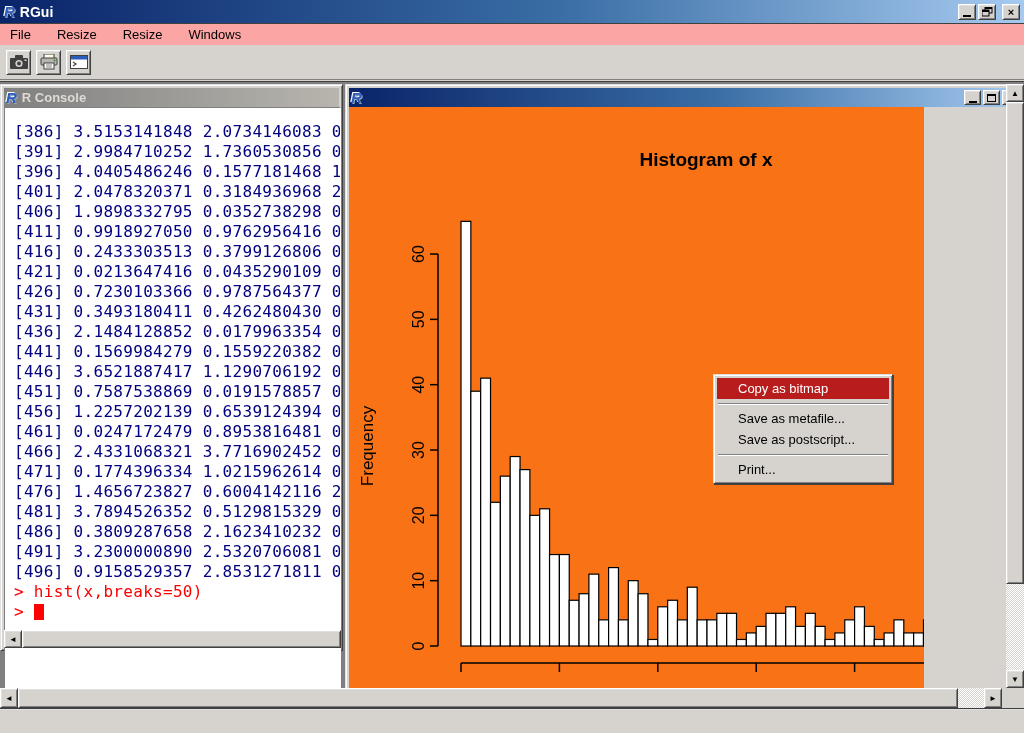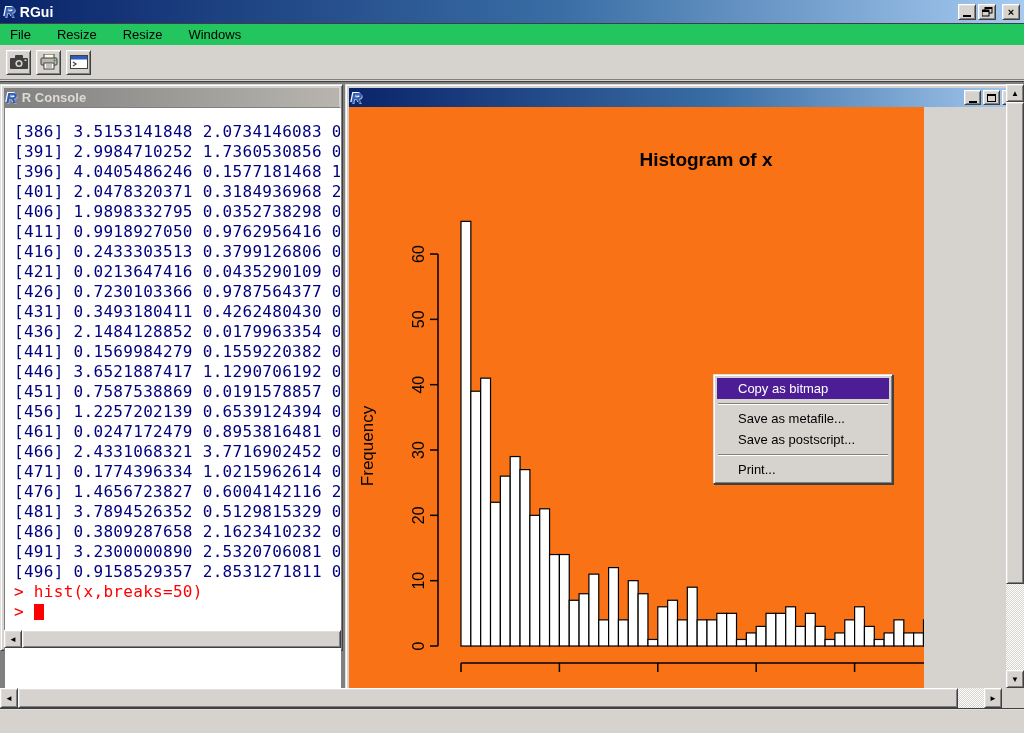--- a/index.html
+++ b/index.html
@@ -23,21 +23,21 @@
   .r-logo { display:inline-block; font-weight:bold; font-style:italic; font-size:15px;
     color:#2c5dbb; text-shadow:1px 1px 0 #9aa7bd, -1px -1px 0 #ffffff; line-height:16px; }
   .win-btns { margin-left:auto; display:flex; gap:2px; }
   .wbtn { width:18px; height:16px; display:flex; align-items:center; justify-content:center;
     font-size:11px; font-weight:bold; color:#000; }
   .wbtn.gap { margin-left:4px; }
   .min-glyph { width:8px; height:2px; background:#000; margin-top:9px; }
   .max-glyph { width:9px; height:8px; border:1px solid #000; border-top-width:2px; }
 
   .menubar { position:absolute; left:0; top:24px; width:1024px; height:21px;
-    background:#22c55e; display:flex; align-items:center; padding-left:4px; }
+    background:#fca5a5; display:flex; align-items:center; padding-left:4px; }
   .menu-item { font-size:13px; color:#000; padding:2px 6px; margin-right:14px; }
 
   .toolbar { position:absolute; left:0; top:45px; width:1024px; height:35px; background:#d6d3ce;
     border-bottom:1px solid #808080; display:flex; align-items:center; padding-left:6px; gap:5px; }
   .tbtn { width:25px; height:25px; display:flex; align-items:center; justify-content:center; }
 
   
   .mdi { position:absolute; left:0; top:81px; width:1024px; height:627px; background:#808080;
     border-top:1px solid #404040; }
 
@@ -71,21 +71,21 @@
   .wctl { margin-left:auto; display:flex; gap:2px; }
   .wbtn2 { width:17px; height:15px; background:#d6d3ce; display:flex; align-items:center; justify-content:center;
     border:1px solid; border-color:#ffffff #404040 #404040 #ffffff;
     box-shadow: inset 1px 1px 0 #dfdfdf, inset -1px -1px 0 #808080; font-size:11px; font-weight:bold; }
 
   
   #context-menu { position:absolute; left:713px; top:374px; width:180px; z-index:10;
     background:#d6d3ce; border:1px solid; border-color:#dfdfdf #404040 #404040 #dfdfdf;
     box-shadow: inset 1px 1px 0 #ffffff, inset -1px -1px 0 #808080, 1px 1px 0 #404040; padding:3px; }
   .cmi { height:21px; display:flex; align-items:center; padding-left:21px; font-size:13px; color:#000; }
-  .cmi.hl { background:#4c1d95; color:#ffffff; }
+  .cmi.hl { background:#b91c1c; color:#ffffff; }
   .cmsep { height:9px; display:flex; align-items:center; padding:0 1px; }
   .cmsep div { width:100%; height:2px; border-top:1px solid #808080; border-bottom:1px solid #ffffff; }
 
   
   #mdi-vscroll { position:absolute; left:1006px; top:84px; width:18px; height:604px; z-index:3; display:flex; flex-direction:column; }
   #mdi-vscroll .track { flex:none; }
   #mdi-hscroll { position:absolute; left:0; top:688px; width:1002px; height:20px; z-index:3; display:flex; }
   .corner { position:absolute; left:1002px; top:688px; width:22px; height:20px; background:#d6d3ce; z-index:3; }
   .statusbar { position:absolute; left:0; top:708px; width:1024px; height:25px; background:#d6d3ce;
     border-top:1px solid #404040; box-shadow: inset 0 1px 0 #dfdfdf; z-index:4; }

